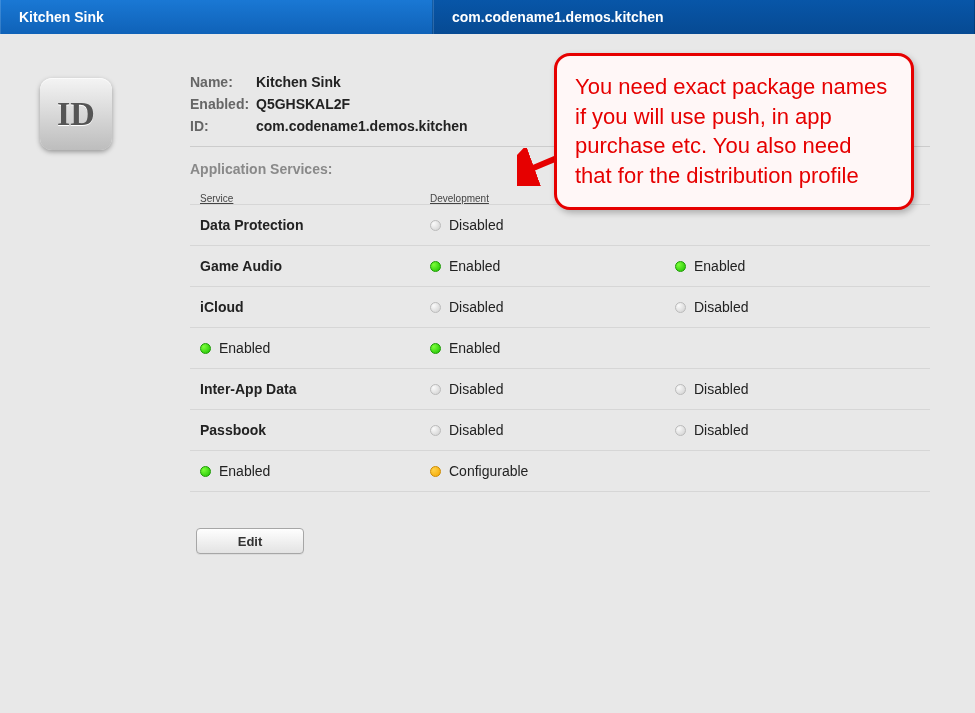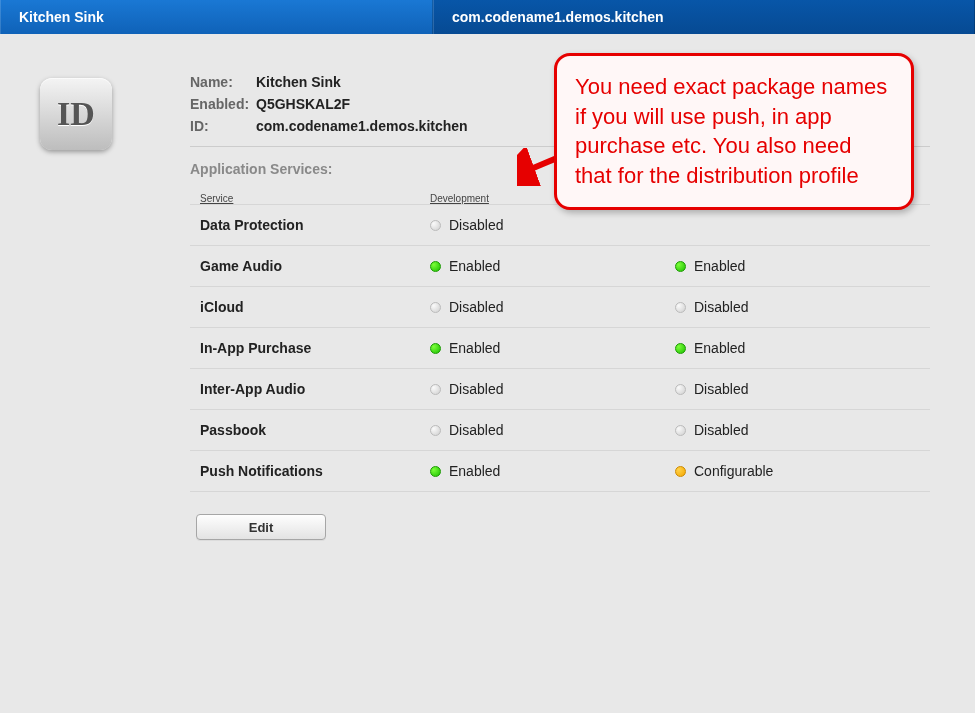--- a/index.html
+++ b/index.html
@@ -134,30 +134,31 @@
     }
     .dot-config {
       background: radial-gradient(circle at 30% 30%, #ffd24a, #f5a700);
       border: 1px solid #cc8a00;
     }
     .edit-row {
       margin-top: 22px;
       padding-left: 6px;
     }
     .edit-btn {
-      width: 130px;
+      width: 108px;
       height: 26px;
       border: 1px solid #a6a6a6;
       background: linear-gradient(#fefefe, #e3e3e3);
       border-radius: 4px;
       font-weight: bold;
       font-size: 13px;
       color: #333;
       cursor: pointer;
       box-shadow: 0 1px 0 rgba(0,0,0,0.05);
+      margin-top: 14px;
     }
     
     .callout {
       position: absolute;
       left: 554px;
       top: 53px;
       width: 360px;
       background: #fff7f7;
       border: 3px solid #e60000;
       border-radius: 16px;
@@ -248,32 +249,31 @@
               <div class="status-cell">
                 <span class="dot dot-disabled"></span>
                 <span>Disabled</span>
               </div>
               <div class="status-cell">
                 <span class="dot dot-disabled"></span>
                 <span>Disabled</span>
               </div>
             </div>
             <div class="svc-row">
-              <div class="svc-name">In-App Purchase</div>
-              <div class="status-cell">
-                <span class="dot dot-enabled"></span>
-                <span>Enabled</span>
-              </div>
-              <div class="status-cell">
-                <span class="dot dot-enabled"></span>
-                <span>Enabled</span>
-              </div>
-            </div>
-            <div class="svc-row">
-              <div class="svc-name">Inter-App Audio</div>
+              <div class="status-cell">
+                <span class="dot dot-enabled"></span>
+                <span>Enabled</span>
+              </div>
+              <div class="status-cell">
+                <span class="dot dot-enabled"></span>
+                <span>Enabled</span>
+              </div>
+            </div>
+            <div class="svc-row">
+              <div class="svc-name">Inter-App Data</div>
               <div class="status-cell">
                 <span class="dot dot-disabled"></span>
                 <span>Disabled</span>
               </div>
               <div class="status-cell">
                 <span class="dot dot-disabled"></span>
                 <span>Disabled</span>
               </div>
             </div>
             <div class="svc-row">
@@ -281,21 +281,20 @@
               <div class="status-cell">
                 <span class="dot dot-disabled"></span>
                 <span>Disabled</span>
               </div>
               <div class="status-cell">
                 <span class="dot dot-disabled"></span>
                 <span>Disabled</span>
               </div>
             </div>
             <div class="svc-row">
-              <div class="svc-name">Push Notifications</div>
               <div class="status-cell">
                 <span class="dot dot-enabled"></span>
                 <span>Enabled</span>
               </div>
               <div class="status-cell">
                 <span class="dot dot-config"></span>
                 <span>Configurable</span>
               </div>
             </div>
           </div>

